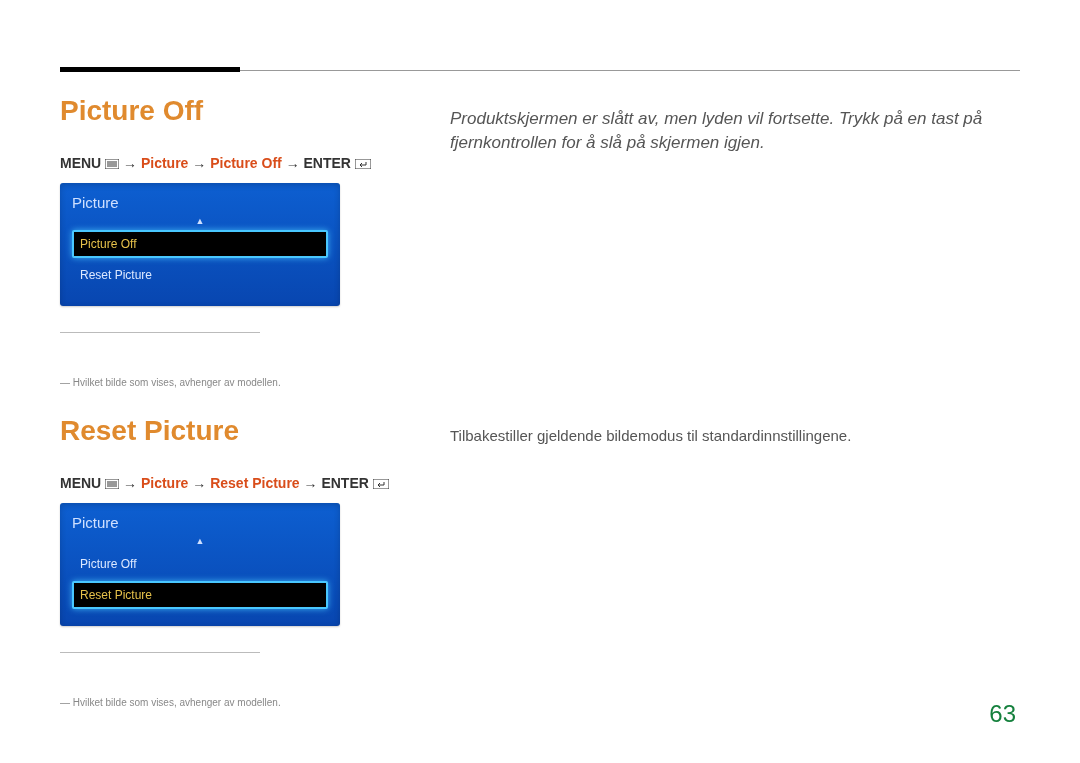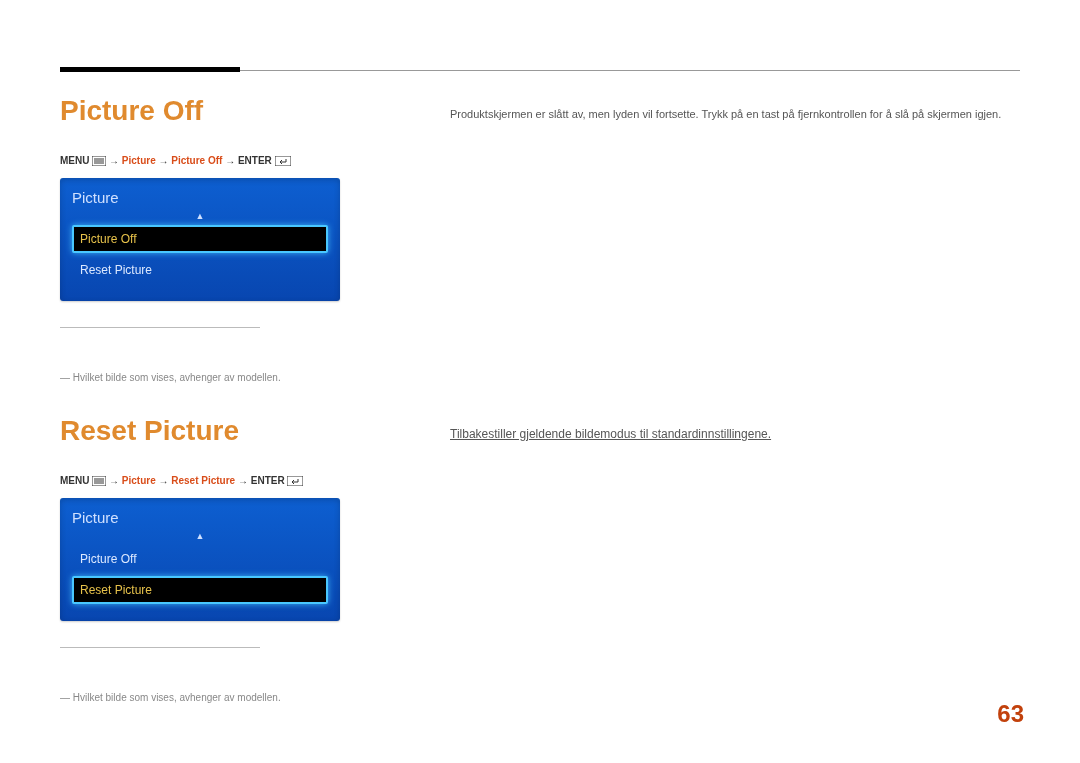--- a/index.html
+++ b/index.html
@@ -34,21 +34,21 @@
   }
   .section1 { top: 95px; }
   .section2 { top: 415px; }
   .heading {
     color: #e08a2e;
     font-size: 28px;
     font-weight: 600;
     margin-bottom: 28px;
   }
   .breadcrumb {
-    font-size: 10px;
+    font-size: 14px;
     font-weight: 700;
     color: #333;
     margin-bottom: 12px;
   }
   .breadcrumb .hl { color: #d94d1a; font-weight: 700; }
   .menu-icon, .enter-icon {
     display: inline-block;
     vertical-align: middle;
   }
   .menu-icon svg, .enter-icon svg { display: block; }
@@ -96,40 +96,40 @@
   .footnote {
     font-size: 10px;
     color: #888;
     margin-top: 44px;
   }
   .right-desc {
     position: absolute;
     left: 450px;
     top: 107px;
     right: 60px;
-    font-size: 11px;
+    font-size: 17px;
     color: #555;
     line-height: 1.4;
+    font-style: italic;
   }
   .right-desc2 {
     position: absolute;
     left: 450px;
     top: 427px;
     right: 44px;
-    font-size: 12px;
+    font-size: 15px;
     color: #555;
-    text-decoration: underline;
   }
   .page-number {
     position: absolute;
-    right: 56px;
+    right: 64px;
     bottom: 35px;
     font-size: 24px;
-    color: #c2410c;
-    font-weight: 700;
+    color: #15803d;
+    font-weight: 400;
   }
 </style>
 </head>
 <body>
 
 <div class="header-rule"></div>
 <div class="header-rule-bold"></div>
 
 <div class="section section1">
   <div class="heading">Picture Off</div>

